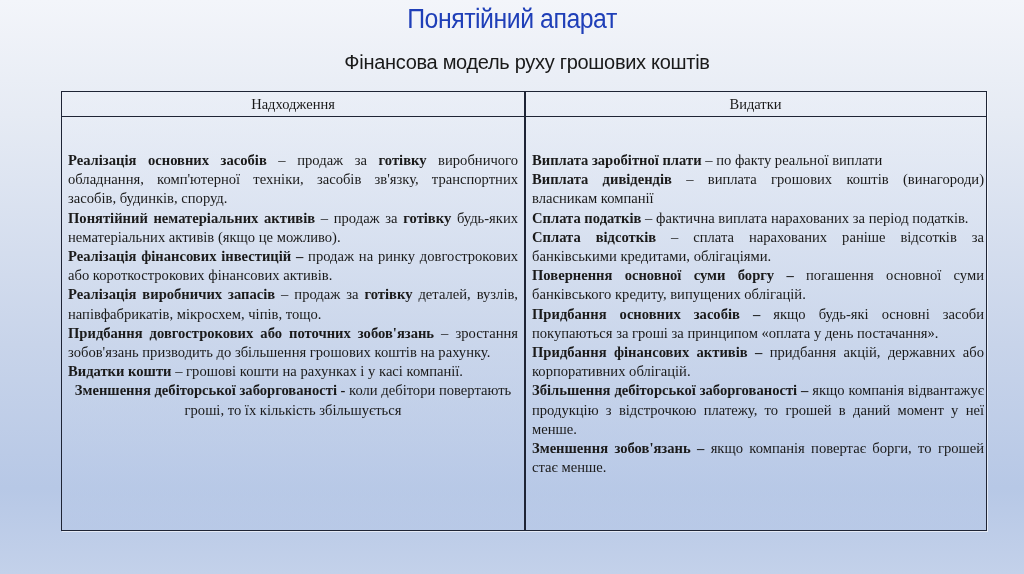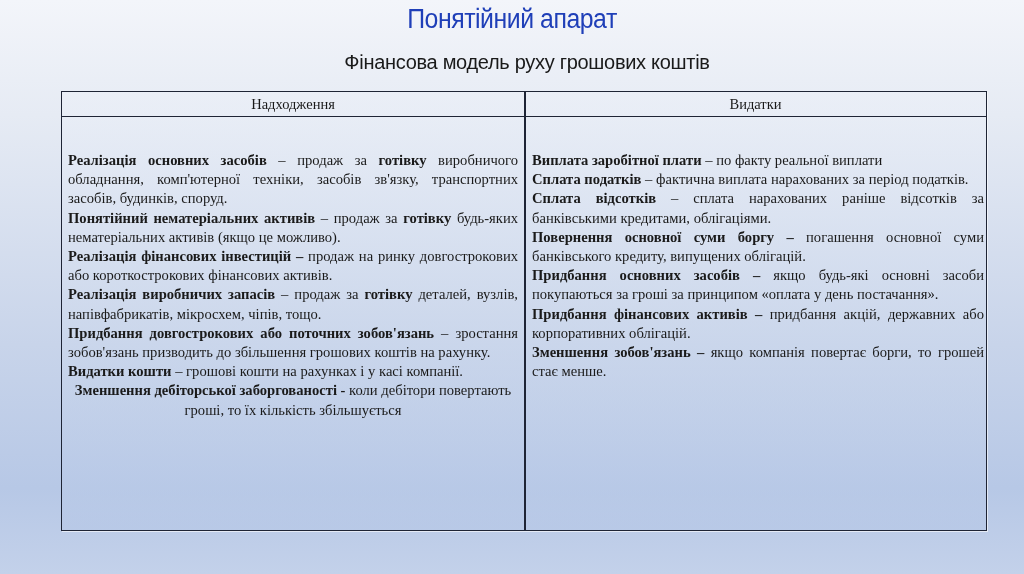--- a/index.html
+++ b/index.html
@@ -75,20 +75,22 @@
     <p class="entry"><b>Понятійний нематеріальних активів</b><span> – </span><span>продаж за </span><b>готівку</b><span> будь-яких нематеріальних активів (якщо це можливо).</span></p>
     <p class="entry"><b>Реалізація фінансових інвестицій –</b><span> </span><span>продаж на ринку довгострокових або короткострокових фінансових активів.</span></p>
     <p class="entry"><b>Реалізація виробничих запасів</b><span> – </span><span>продаж за </span><b>готівку</b><span> деталей, вузлів, напівфабрикатів, мікросхем, чіпів, тощо.</span></p>
     <p class="entry"><b>Придбання довгострокових або поточних зобов'язань</b><span> – </span><span>зростання зобов'язань призводить до збільшення грошових коштів на рахунку.</span></p>
     <p class="entry"><b>Видатки кошти</b><span> – </span><span>грошові кошти на рахунках і у касі компанії.</span></p>
     <p class="entry" style="text-align:center"><b>Зменшення дебіторської заборгованості  -</b><span> </span><span>коли дебітори повертають гроші, то їх кількість збільшується</span></p>
   </div>
 
   <div class="col col-right">
     <p class="entry"><b>Виплата заробітної плати</b><span> – </span><span>по факту реальної виплати</span></p>
+    <p class="entry"><b>Виплата дивідендів</b><span> – </span><span>виплата грошових коштів (винагороди) власникам компанії</span></p>
     <p class="entry"><b>Сплата податків</b><span> – </span><span>фактична виплата нарахованих за період податків.</span></p>
     <p class="entry"><b>Сплата відсотків</b><span> – </span><span>сплата нарахованих раніше відсотків за банківськими кредитами, облігаціями.</span></p>
     <p class="entry"><b>Повернення основної суми боргу –</b><span> </span><span>погашення основної суми банківського кредиту, випущених облігацій.</span></p>
     <p class="entry"><b>Придбання основних засобів –</b><span> </span><span>якщо будь-які основні засоби покупаються за гроші за принципом «оплата у день постачання».</span></p>
     <p class="entry"><b>Придбання фінансових активів –</b><span> </span><span>придбання акцій, державних або корпоративних облігацій.</span></p>
+    <p class="entry"><b>Збільшення дебіторської заборгованості –</b><span> </span><span>якщо компанія відвантажує продукцію з відстрочкою платежу, то грошей в даний момент у неї менше.</span></p>
     <p class="entry"><b>Зменшення зобов'язань –</b><span> </span><span>якщо компанія повертає борги, то грошей стає менше.</span></p>
   </div>
 </div>
 
 </body></html>

